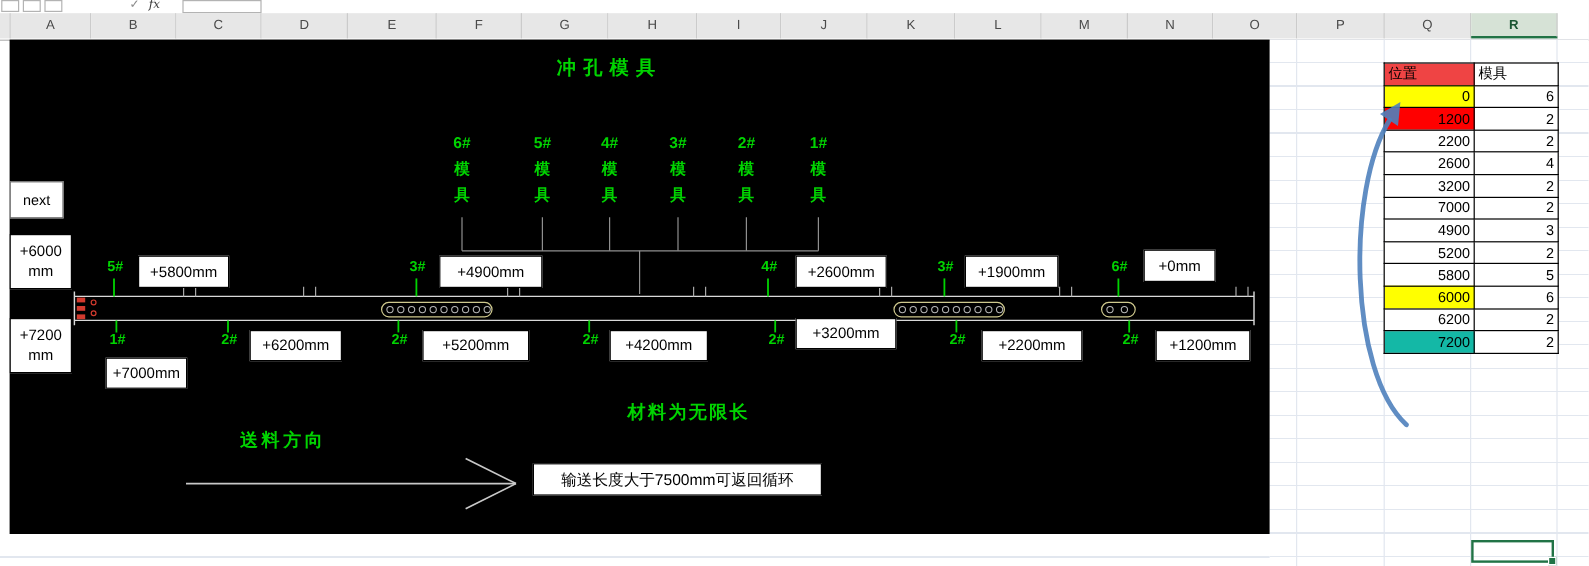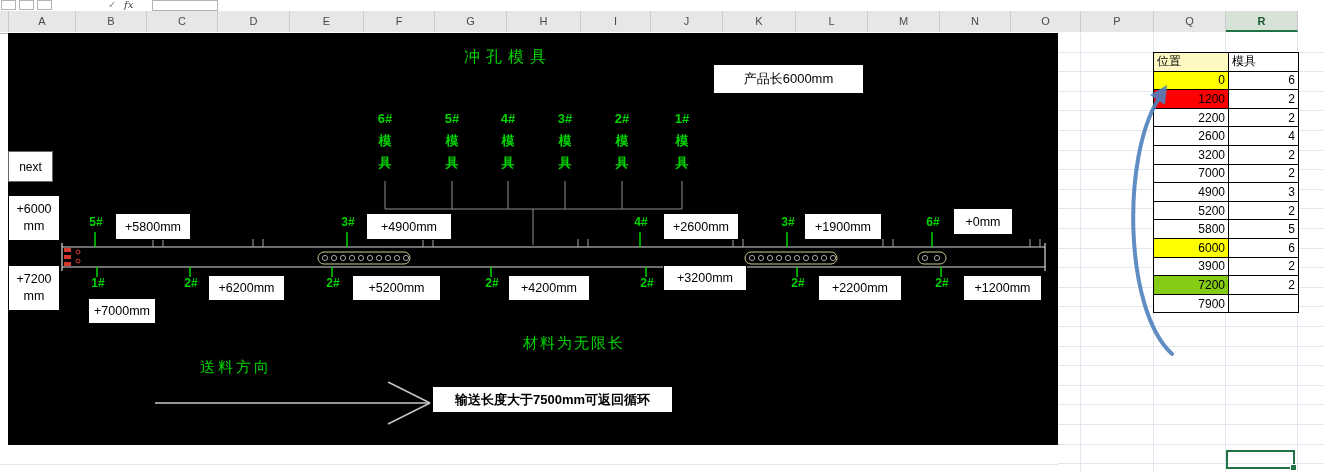--- a/index.html
+++ b/index.html
@@ -49,21 +49,21 @@
   
   .canvas{position:absolute;left:8px;top:33px;width:1050px;height:412px;background:#000;z-index:3;}
   .linework{position:absolute;left:0;top:0;}
   .gticks{stroke:var(--cad_green,#00d400);stroke-width:1.5;}
 
   .box{position:absolute;box-sizing:border-box;background:#fff;border:1px solid #000;color:#000;
        display:flex;align-items:center;justify-content:center;font-size:12.5px;z-index:2;}
   .box.two-line{flex-direction:column;line-height:17px;}
   .next-btn{position:absolute;box-sizing:border-box;background:#fff;border:1px solid #666;color:#000;
             display:flex;align-items:center;justify-content:center;font-size:12px;z-index:2;}
-  .gtext{position:absolute;color:var(--cad_green,#00d400);font-weight:normal;z-index:2;}
+  .gtext{position:absolute;color:var(--cad_green,#00d400);font-weight:bold;z-index:2;}
   .glabel{position:absolute;color:var(--cad_green,#00d400);font-weight:bold;font-size:12px;
           width:18px;text-align:center;z-index:2;}
   .die-col{position:absolute;top:75px;width:24px;text-align:center;color:var(--cad_green,#00d400);
            font-weight:bold;font-size:13px;line-height:22px;z-index:2;}
   .title-txt{left:420px;top:14px;width:160px;text-align:center;font-size:16px;letter-spacing:6px;}
   .material-txt{left:515px;top:301px;font-size:15px;letter-spacing:2px;}
   .feed-txt{left:192px;top:325px;font-size:15px;letter-spacing:3px;}
 </style>
 </head>
 <body>
@@ -209,21 +209,20 @@
         <path d="M147 370 H 422"></path>
         <path d="M422 370 L 380 349"></path>
         <path d="M422 370 L 380 391"></path>
       </g>
     </svg>
 
     <div class="gtext title-txt">冲孔模具</div>
     <div class="gtext material-txt">材料为无限长</div>
     <div class="gtext feed-txt">送料方向</div>
 
-    <div class="box" style="left:705px;top:31px;width:151px;height:30px;font-size:13px">产品长6000mm</div>
 
     <div class="next-btn" style="left:0;top:118px;width:45px;height:31px">next</div>
 
     <div class="box two-line" style="left:0;top:162px;width:52px;height:46px">
       <span>+6000</span>
       <span>mm</span>
     </div>
     <div class="box two-line" style="left:0;top:232px;width:52px;height:46px">
       <span>+7200</span>
       <span>mm</span>
@@ -279,27 +278,27 @@
     <div class="box" style="left:344px;top:242px;width:89px;height:26px">+5200mm</div>
     <span class="glabel" style="left:475px;top:243px">2#</span>
     <div class="box" style="left:500px;top:242px;width:82px;height:26px">+4200mm</div>
     <span class="glabel" style="left:630px;top:243px">2#</span>
     <div class="box" style="left:655px;top:232px;width:84px;height:26px">+3200mm</div>
     <span class="glabel" style="left:781px;top:243px">2#</span>
     <div class="box" style="left:810px;top:242px;width:84px;height:26px">+2200mm</div>
     <span class="glabel" style="left:925px;top:243px">2#</span>
     <div class="box" style="left:955px;top:242px;width:79px;height:26px">+1200mm</div>
 
-    <div class="box" style="left:424px;top:353px;width:241px;height:27px;font-weight:bold;font-size:13px">输送长度大于7500mm可返回循环</div>
+    <div class="box" style="left:436px;top:353px;width:241px;height:27px;font-weight:normal;font-size:13px">输送长度大于7500mm可返回循环</div>
   </div>
 
   <table class="qr-table">
     <tbody>
         <tr>
-      <td class="pos hdr" style="background: #fef9c3;">位置</td>
+      <td class="pos hdr" style="background: #ef4444;">位置</td>
       <td class="die hdr" style="text-align:left">模具</td>
     </tr>
     <tr>
           <td class="pos num" style="background: rgb(255, 255, 0);">0</td>
           <td class="die">6</td>
         </tr>
     <tr>
           <td class="pos num" style="background: rgb(255, 0, 0);">1200</td>
           <td class="die">2</td>
         </tr>
@@ -329,30 +328,26 @@
         </tr>
     <tr>
           <td class="pos num">5800</td>
           <td class="die">5</td>
         </tr>
     <tr>
           <td class="pos num" style="background: rgb(255, 255, 0);">6000</td>
           <td class="die">6</td>
         </tr>
     <tr>
-          <td class="pos num">3900</td>
-          <td class="die">2</td>
-        </tr>
-    <tr>
-          <td class="pos num" style="background: #84cc16;">7200</td>
-          <td class="die">2</td>
-        </tr>
-    <tr>
-          <td class="pos num">7900</td>
-          <td class="die"></td>
+          <td class="pos num">6200</td>
+          <td class="die">2</td>
+        </tr>
+    <tr>
+          <td class="pos num" style="background: #14b8a6;">7200</td>
+          <td class="die">2</td>
         </tr>
   </tbody>
     </table>
 
   <svg class="loop-arrow" width="72" height="285" viewBox="0 0 72 285">
     <path d="M 54 272 C 6 228, 4 76, 40 18" fill="none" stroke="var(--arrow_blue,#4f81bd)" stroke-width="4" stroke-linecap="round" opacity="0.9"></path>
     <polygon points="49,3 47,23 32,13" fill="var(--arrow_blue,#4f81bd)" opacity="0.9"></polygon>
   </svg>
 
   <div class="sel-cell">

